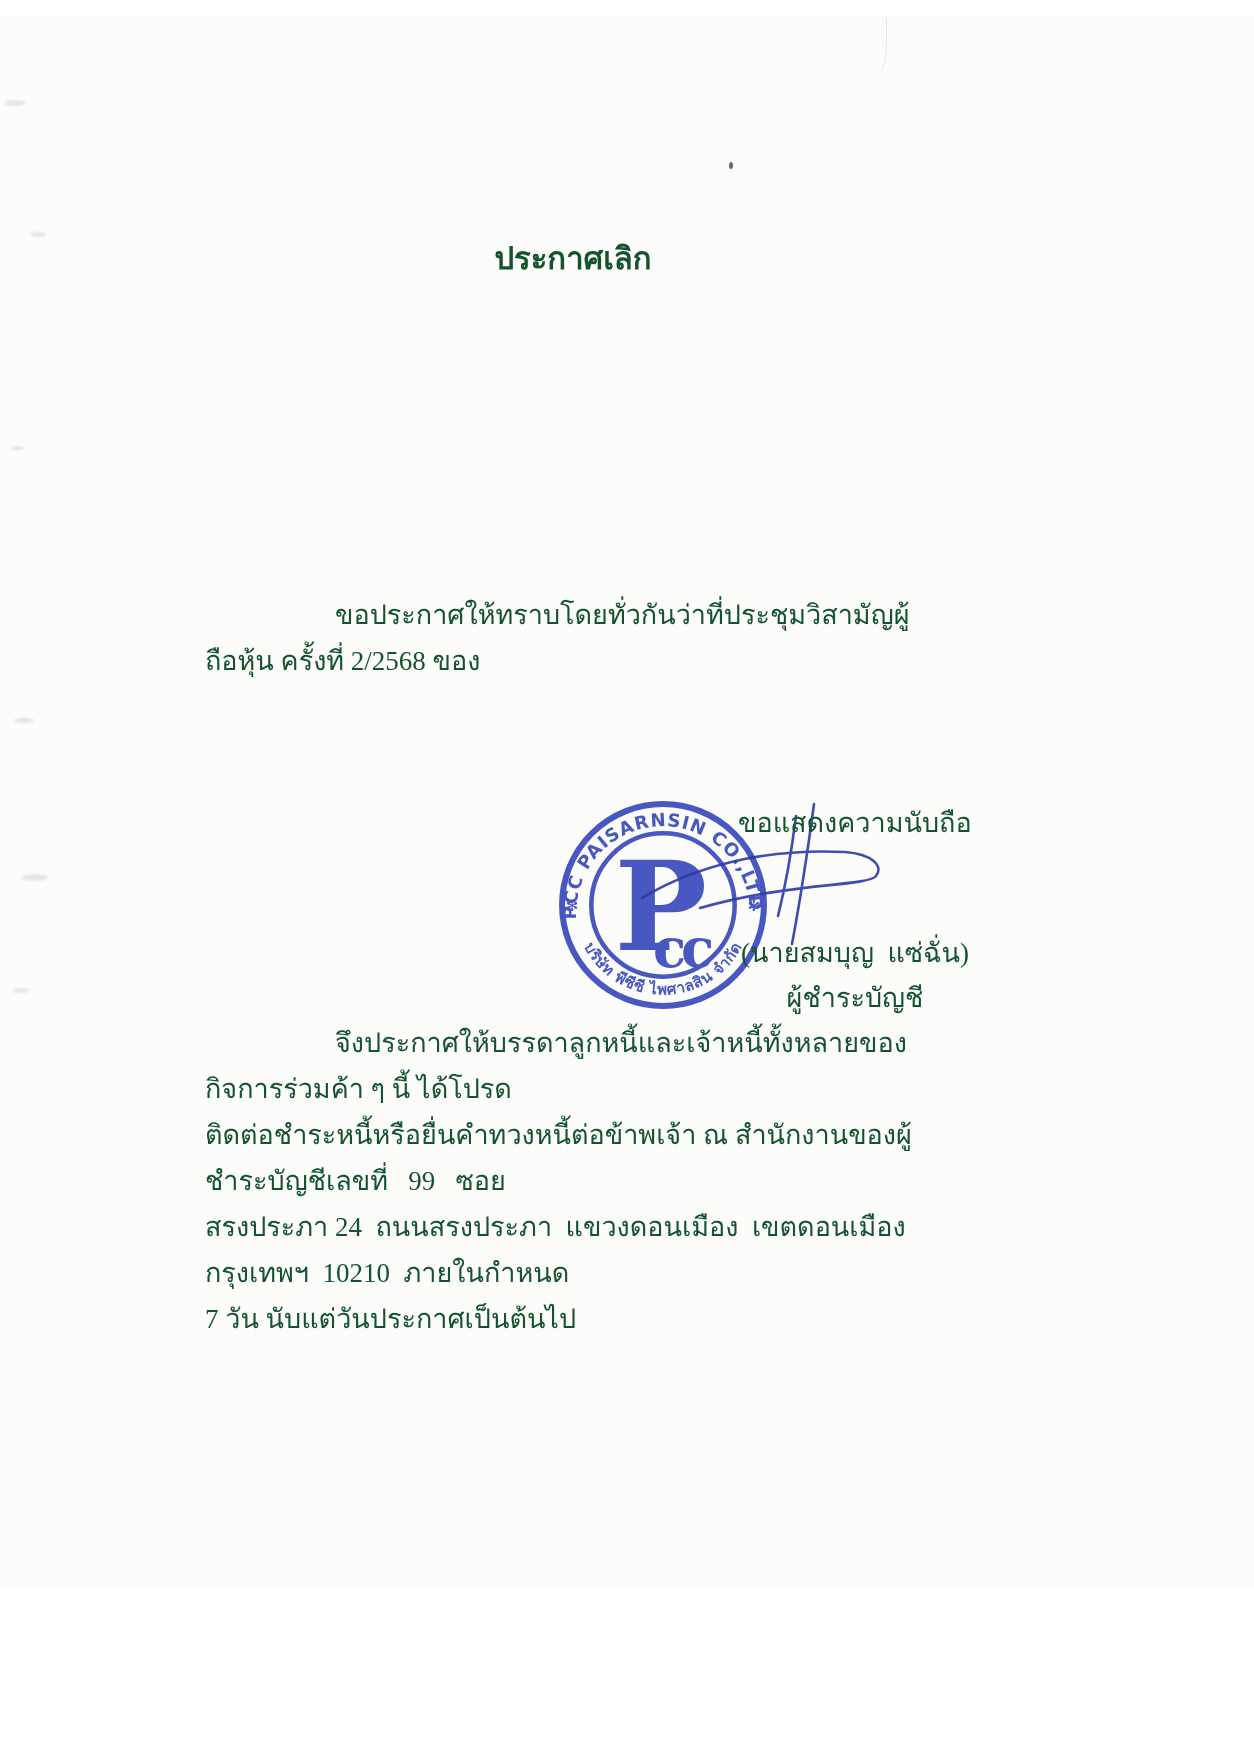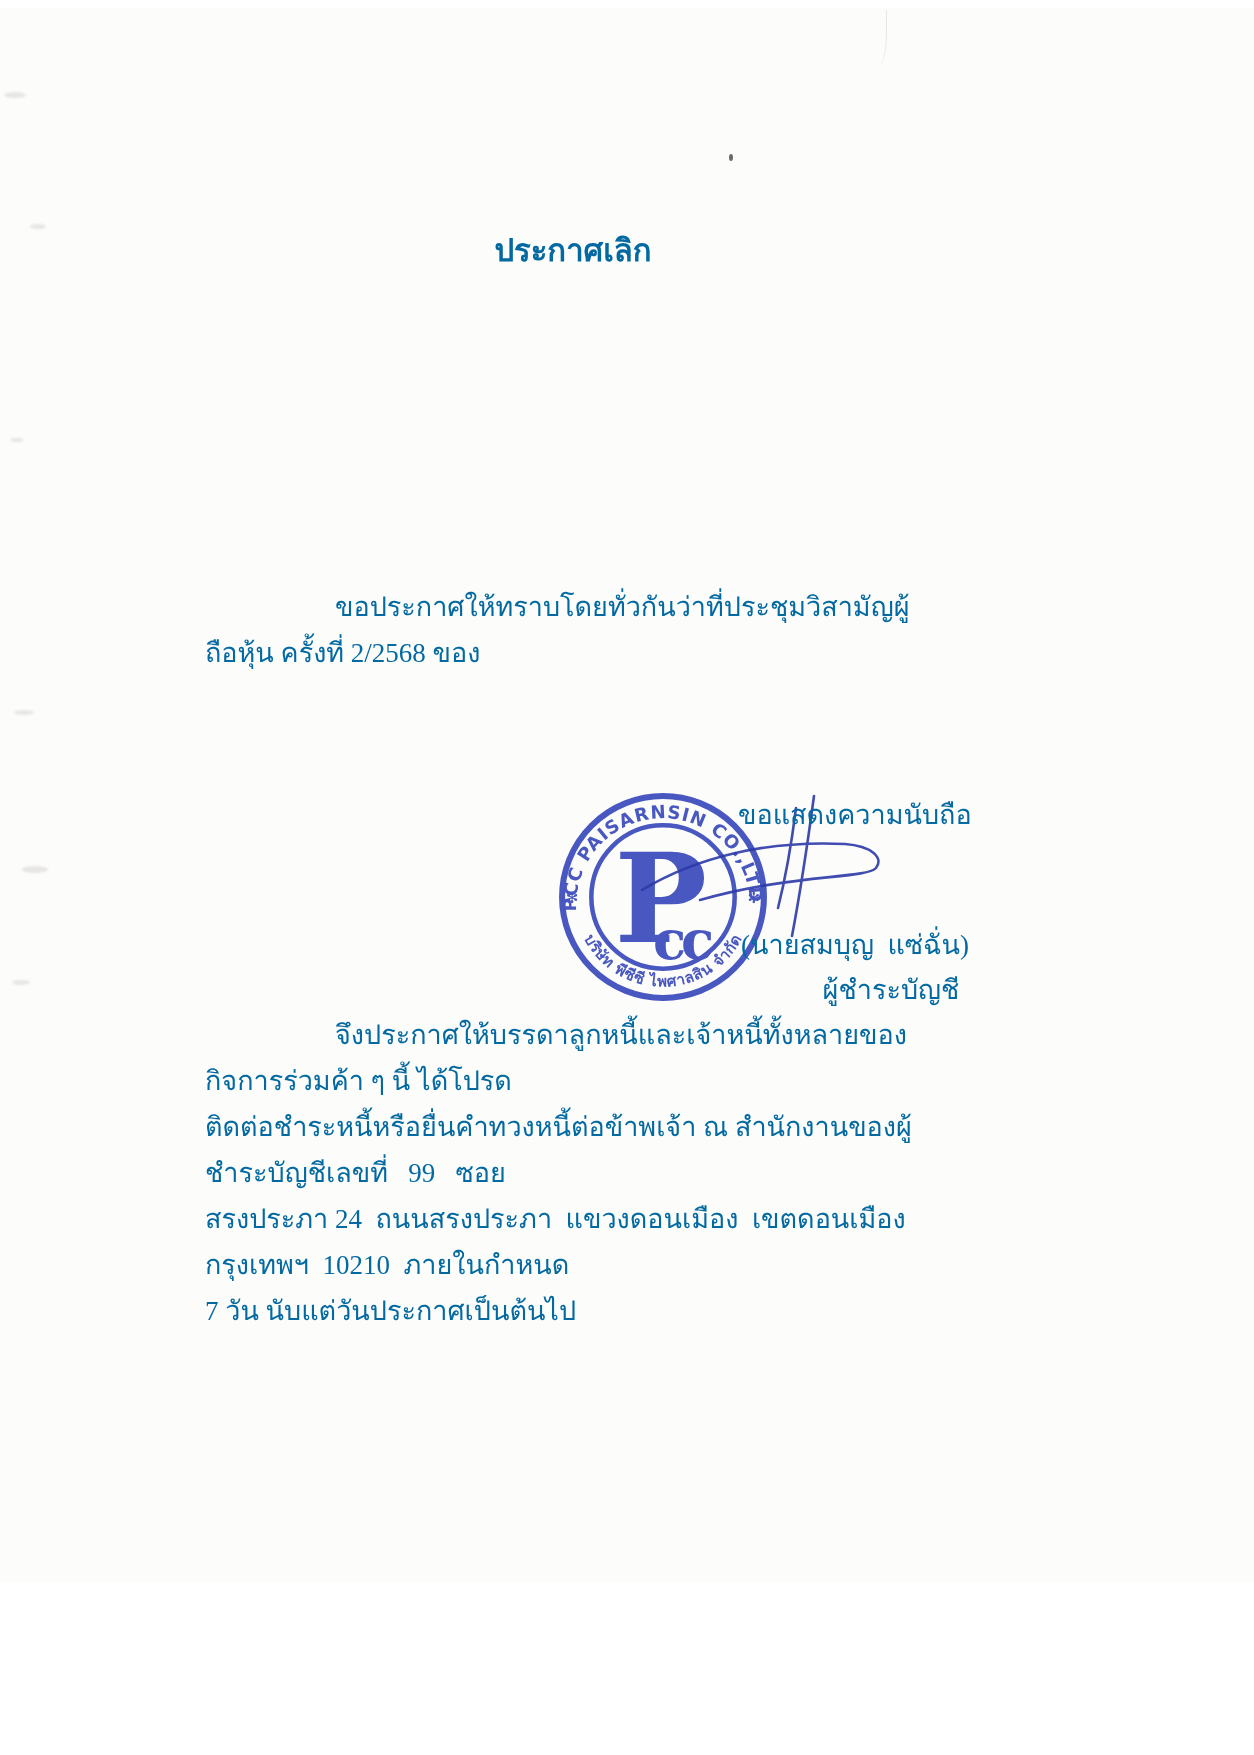--- a/index.html
+++ b/index.html
@@ -1,37 +1,37 @@
 <!DOCTYPE html>
 <html><head>
 <meta charset="utf-8">
 <style>
   html,body{margin:0;padding:0;background:#ffffff;}
   .page{
-    position:relative;width:1254px;height:1574px;margin:8px auto;
-    background:#fcfcfb;color:#0369a1;overflow:hidden;
+    position:relative;width:1254px;height:1574px;margin:16px auto;
+    background:#fcfcfb;color:#14532d;overflow:hidden;
     font-family:"Liberation Serif", serif;
   }
   .content{
     position:absolute;left:205px;top:128px;width:736px;
     font-size:27px;line-height:46px;white-space:pre-wrap;
   }
   .doc-title{text-align:center;font-weight:bold;font-size:31px;line-height:46px;}
   .center-line{text-align:center;}
   .para{margin:0;}
   .para-line{display:block;}
   .indent{text-indent:130px;}
   .gap-sm{height:34px;}
   .gap-md{height:60px;}
   .sig-block{
     position:absolute;left:738px;top:785px;width:230px;
     text-align:center;font-size:27px;line-height:44px;white-space:pre;
   }
   .sig-name{position:absolute;left:720px;top:915px;width:270px;text-align:center;font-size:27px;white-space:pre;}
-  .sig-title{position:absolute;left:756px;top:960px;width:270px;text-align:center;font-size:27px;white-space:pre;}
+  .sig-title{position:absolute;left:720px;top:960px;width:270px;text-align:center;font-size:27px;white-space:pre;}
   .stamp-wrap{position:absolute;left:556px;top:782px;width:214px;height:214px;opacity:.92;}
   .signature-wrap{position:absolute;left:600px;top:770px;width:320px;height:180px;}
   .artifact{position:absolute;border-radius:50%;}
   .speck{background:#3a3a3a;opacity:.75;}
   .smudge{background:#d6d4d2;opacity:.55;filter:blur(1px);}
   .edge-curve{
     position:absolute;left:872px;top:2px;width:14px;height:56px;
     border-right:1px solid #e2e2e0;border-radius:0 0 60% 0;opacity:.8;
   }
 </style>

